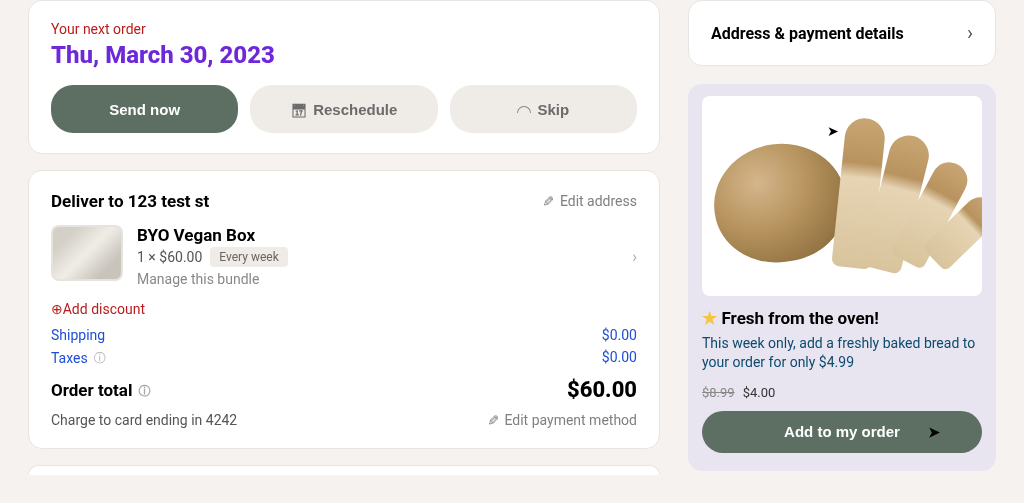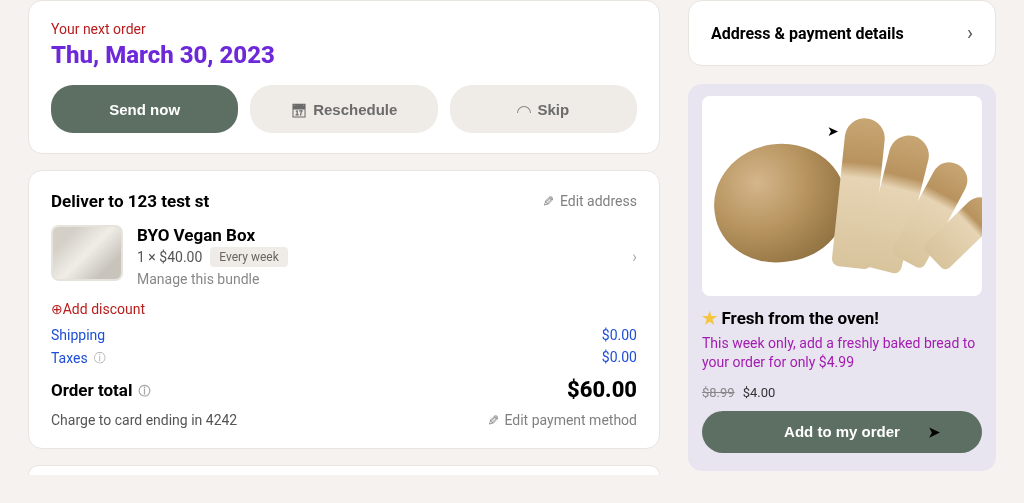--- a/index.html
+++ b/index.html
@@ -40,21 +40,21 @@
 .promo-img { width: 100%; height: 200px; background: #fff; border-radius: 8px; position: relative; overflow: hidden; margin-bottom: 12px; }
 .bread { position: absolute; }
 .bread-loaf { width: 132px; height: 118px; border-radius: 50% 50% 48% 48%; left: 12px; top: 48px; background: radial-gradient(ellipse at 35% 30%, #d4b68c 0%, #b89560 40%, #9a7a48 70%, #7d6238 100%); transform: rotate(-8deg); }
 .bread-slice { width: 40px; border-radius: 22px 22px 8px 8px; background: linear-gradient(180deg, #c8a673 0%, #b8935f 30%, #e6d4b4 40%, #d8c49c 100%); }
 .s1 { height: 150px; left: 137px; top: 22px; transform: rotate(6deg); }
 .s2 { height: 138px; left: 175px; top: 38px; transform: rotate(14deg); }
 .s3 { width: 36px; height: 110px; left: 212px; top: 62px; transform: rotate(28deg); }
 .s4 { width: 34px; height: 82px; left: 244px; top: 94px; transform: rotate(46deg); }
 .promo-title { font-weight: 700; font-size: 17px; margin-bottom: 6px; }
 .promo-star { color: #f5c542; }
-.promo-desc { font-size: 14px; color: #a21caf; margin-bottom: 10px; line-height: 1.35; }
+.promo-desc { font-size: 14px; color: #0c4a6e; margin-bottom: 10px; line-height: 1.35; }
 .promo-price { margin-bottom: 10px; }
 .strike { text-decoration: line-through; color: #888; font-size: 13px; margin-right: 4px; }
 .promo-sale { font-size: 13px; color: #333; }
 .promo-btn { width: 100%; height: 42px; border-radius: 22px; background: #5d6f63; color: #fff; border: none; font-weight: 600; font-size: 15px; cursor: pointer; position: relative; }
 .icon { display: inline-block; }
 .info-icon::after { content: "\24D8"; color: #aaa; font-size: 12px; }
 .plus-circle::after { content: "\2295"; font-size: 14px; }
 .pencil::after { content: "\270E"; font-size: 14px; transform: rotate(90deg); display: inline-block; }
 .arc { display: inline-block; width: 14px; height: 7px; border: 1.5px solid #888; border-bottom: none; border-radius: 10px 10px 0 0; }
 .cal::after { content: "\1F4C5\FE0E"; font-size: 13px; }
@@ -91,21 +91,21 @@
           <span class="icon pencil"></span>
           <span>Edit address</span>
         </div>
       </div>
 
       <div class="product-row">
         <div class="product-img"></div>
         <div class="product-details">
           <div class="product-name">BYO Vegan Box</div>
           <div class="product-meta">
-            <span class="product-price">1 × $40.00</span>
+            <span class="product-price">1 × $60.00</span>
             <span class="badge">Every week</span>
           </div>
           <div class="manage-bundle">Manage this bundle</div>
         </div>
         <span class="chevron-right">›</span>
       </div>
 
       <div class="add-discount">
         <span class="icon plus-circle"></span>
         <span>Add discount</span>

